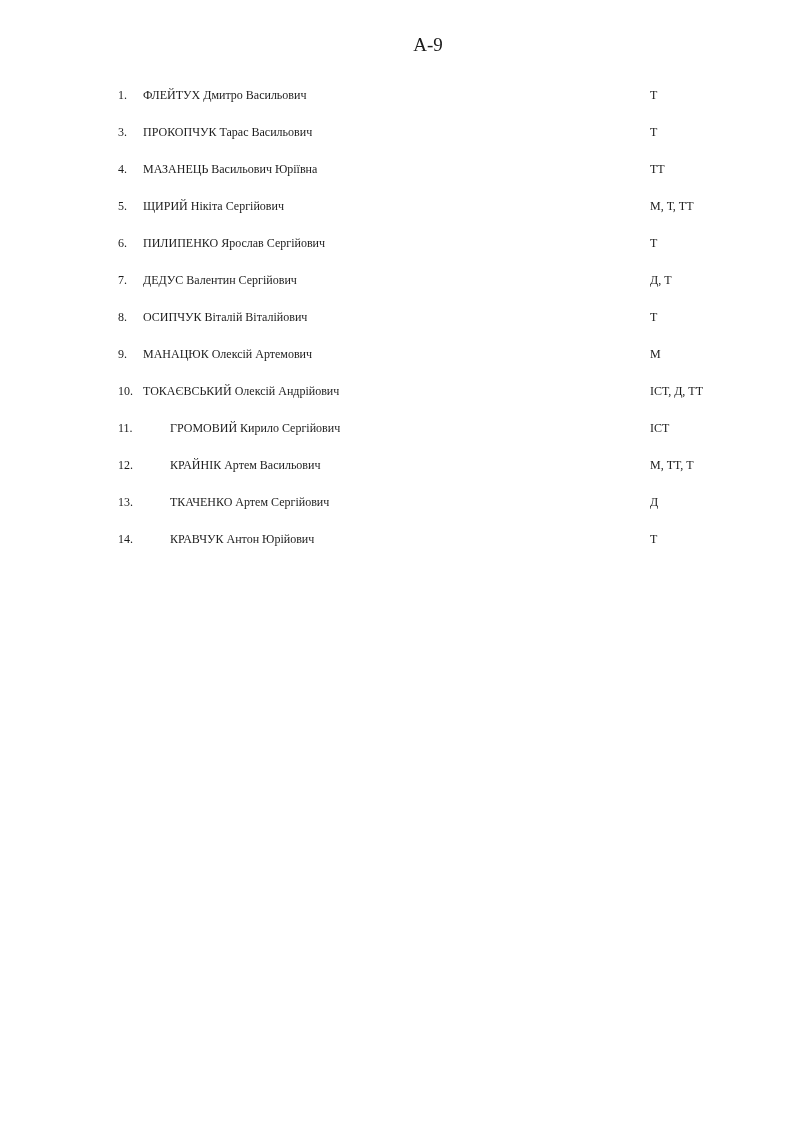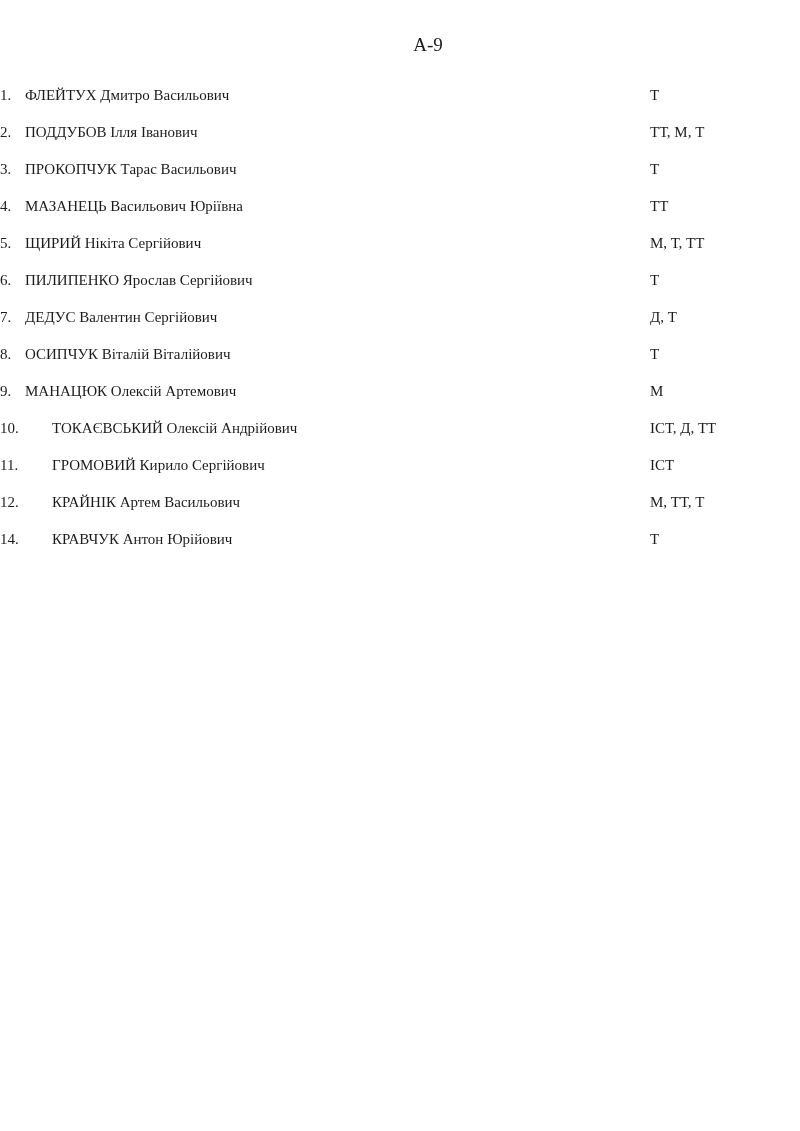--- a/index.html
+++ b/index.html
@@ -27,21 +27,22 @@
     line-height: 23px;
     transform: translateX(28px);
   }
   .roster {
     margin-top: 21px;
   }
   .row {
     position: relative;
     height: 37px;
     line-height: 37px;
-    font-size: 15px;
+    padding-left: 118px;
+    font-size: 12px;
     white-space: nowrap;
   }
   .num {
     display: inline-block;
     width: 25px;
   }
   .row:nth-child(n+10) .num {
     width: 52px;
   }
   .codes {
@@ -52,21 +53,20 @@
 </style>
 </head>
 <body>
 
 <div class="page">
   <div class="page-label">А-9</div>
 
   <div class="roster" id="roster">
   <div class="row"><span class="num">1.</span><span class="name">ФЛЕЙТУХ Дмитро Васильович</span><span class="codes">Т</span></div>
 
-  <div class="row"><span class="num">2.</span><span class="name">ПОДДУБОВ Ілля Іванович</span><span class="codes">ТТ, М, Т</span></div>
 
   <div class="row"><span class="num">3.</span><span class="name">ПРОКОПЧУК Тарас Васильович</span><span class="codes">Т</span></div>
 
   <div class="row"><span class="num">4.</span><span class="name">МАЗАНЕЦЬ Васильович Юріївна</span><span class="codes">ТТ</span></div>
 
   <div class="row"><span class="num">5.</span><span class="name">ЩИРИЙ Нікіта Сергійович</span><span class="codes">М, Т, ТТ</span></div>
 
   <div class="row"><span class="num">6.</span><span class="name">ПИЛИПЕНКО Ярослав Сергійович</span><span class="codes">Т</span></div>
 
   <div class="row"><span class="num">7.</span><span class="name">ДЕДУС Валентин Сергійович</span><span class="codes">Д, Т</span></div>
@@ -74,17 +74,18 @@
   <div class="row"><span class="num">8.</span><span class="name">ОСИПЧУК Віталій Віталійович</span><span class="codes">Т</span></div>
 
   <div class="row"><span class="num">9.</span><span class="name">МАНАЦЮК Олексій Артемович</span><span class="codes">М</span></div>
 
   <div class="row"><span class="num">10.</span><span class="name">ТОКАЄВСЬКИЙ Олексій Андрійович</span><span class="codes">ІСТ, Д, ТТ</span></div>
 
   <div class="row"><span class="num">11.</span><span class="name">ГРОМОВИЙ Кирило Сергійович</span><span class="codes">ІСТ</span></div>
 
   <div class="row"><span class="num">12.</span><span class="name">КРАЙНІК Артем Васильович</span><span class="codes">М, ТТ, Т</span></div>
 
+  <div class="row"><span class="num">13.</span><span class="name">ТКАЧЕНКО Артем Сергійович</span><span class="codes">Д</span></div>
 
   <div class="row"><span class="num">14.</span><span class="name">КРАВЧУК Антон Юрійович</span><span class="codes">Т</span></div>
 
 </div>
 </div>
 
 </body></html>

